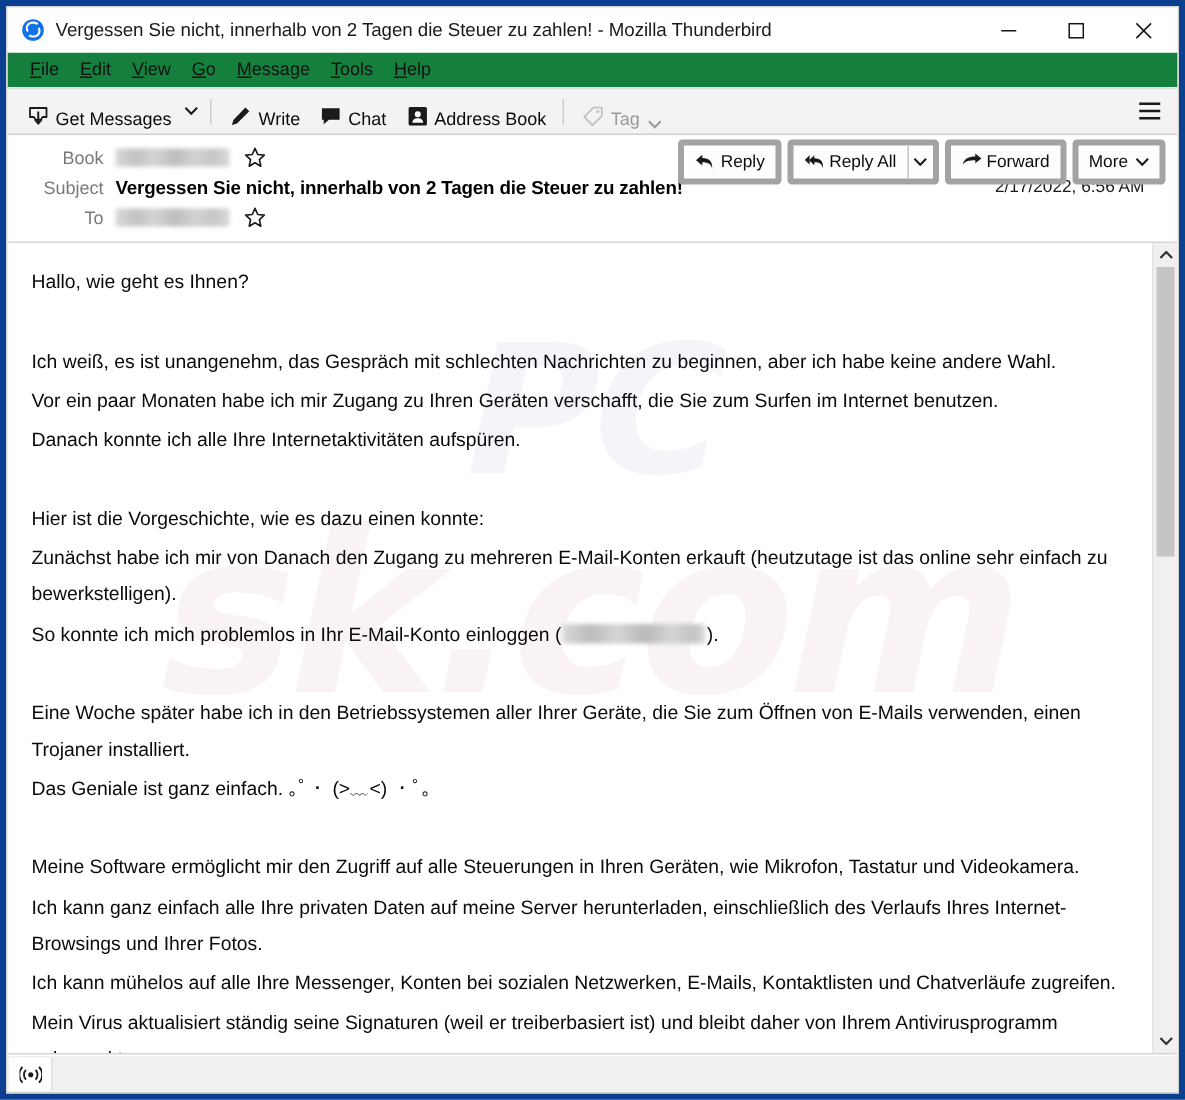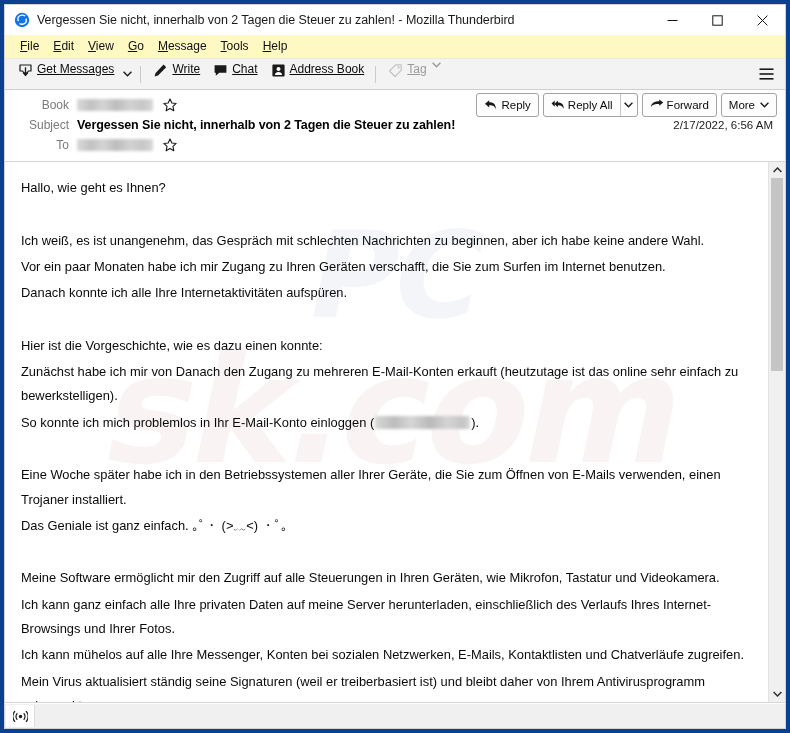--- a/index.html
+++ b/index.html
@@ -66,21 +66,21 @@
     display: flex;
     align-items: center;
     justify-content: center;
     color: #141414;
   }
 
   
   #menubar {
     height: 23px;
     min-height: 23px;
-    background: #fef9c3;
+    background: #15803d;
     display: flex;
     align-items: center;
     padding-left: 8px;
     border-bottom: 1px solid #e9e9e9;
   }
   .menu-item {
     font-size: 12px;
     color: #111111;
     padding: 2px 7px 3px 7px;
     white-space: nowrap;
@@ -93,28 +93,27 @@
     min-height: 30px;
     background: #f3f3f3;
     border-bottom: 1px solid #cfcfcf;
     display: flex;
     align-items: center;
     padding: 0 6px;
     position: relative;
   }
   .tb-btn {
     display: flex;
-    align-items: flex-start;
+    align-items: flex-end;
     height: 24px;
     padding: 0 6px;
     border-radius: 3px;
     font-size: 12px;
     color: #0c0c0c;
     white-space: nowrap;
-    text-decoration: underline;
   }
   .tb-btn .ico {
     display: inline-flex;
     align-items: center;
     justify-content: center;
     width: 17px;
     height: 17px;
     margin-right: 3px;
     flex: 0 0 auto;
   }
@@ -182,37 +181,37 @@
     justify-content: center;
   }
   #subject-text {
     font-size: 12.5px;
     font-weight: bold;
     color: #000000;
     letter-spacing: -0.1px;
   }
   #msg-date {
     position: absolute;
-    right: 12px;
+    right: 22px;
     top: 29px;
     font-size: 11.5px;
     color: #1a1a1a;
   }
   #reply-bar {
     position: absolute;
     right: 8px;
     top: 3px;
     display: flex;
     align-items: stretch;
     gap: 4px;
   }
   .rb-group {
     display: flex;
     align-items: stretch;
-    border: 1px solid #a3a3a3;
+    border: 4px solid #a3a3a3;
     border-radius: 3px;
     background: #fdfdfd;
     overflow: hidden;
   }
   .rb-btn {
     display: flex;
     align-items: center;
     height: 22px;
     padding: 0 7px;
     font-size: 11.5px;

